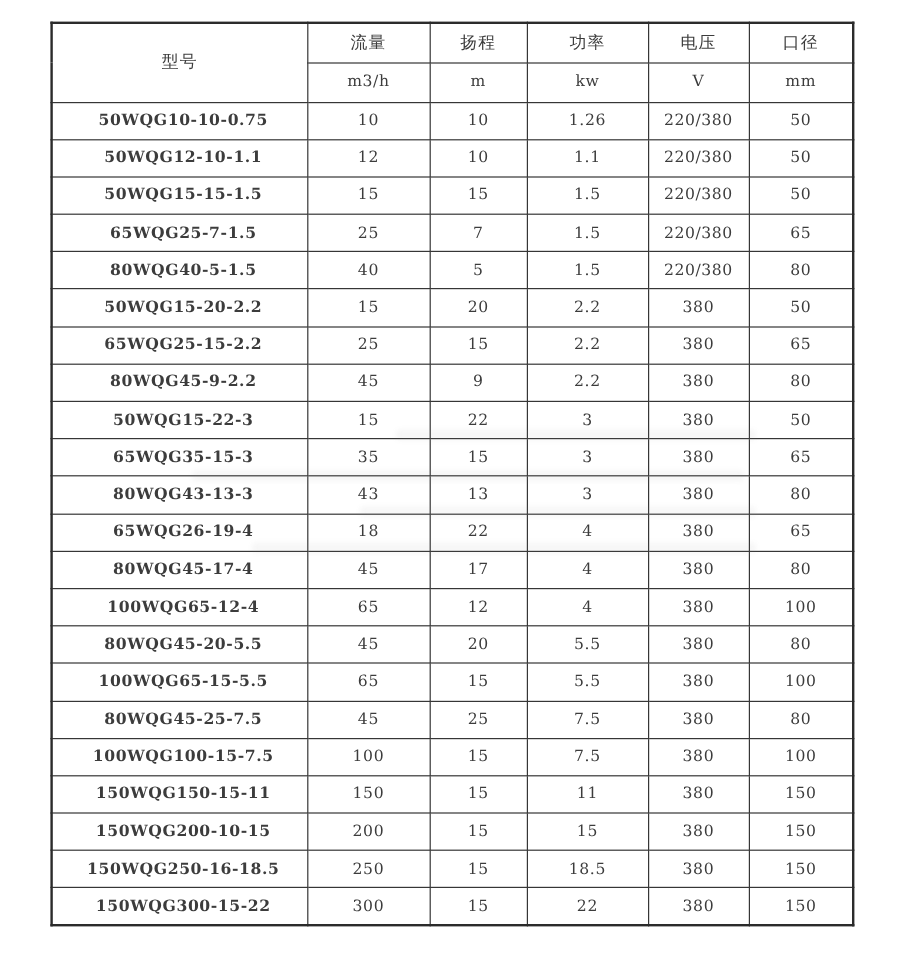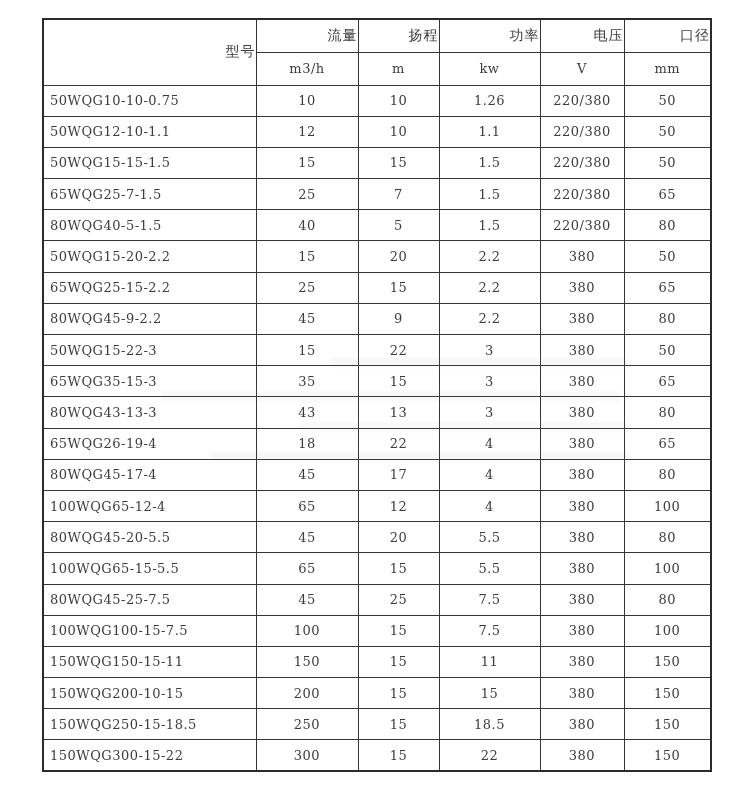--- a/index.html
+++ b/index.html
@@ -32,24 +32,25 @@
     font-size: 13px;
     text-align: center;
     vertical-align: middle;
     padding: 0;
     overflow: hidden;
     white-space: nowrap;
     letter-spacing: 0.5px;
   }
   table.spec-table thead tr { height: 33px; }
   table.spec-table tbody tr { height: 31.2px; }
-  table.spec-table th.cjk { font-size: 14px; letter-spacing: 1px; text-align: right; }
+  table.spec-table th.cjk { font-size: 14px; letter-spacing: 1px; }
   table.spec-table td.model-cell {
-    text-align: left;
+    text-align: center;
     padding-left: 6px;
+    font-weight: bold;
   }
   
   .smudge {
     position: absolute;
     background: #8a8a8a;
     opacity: 0.07;
     filter: blur(2px);
     border-radius: 3px;
     pointer-events: none;
   }
@@ -244,21 +245,21 @@
     </tr>
         <tr>
       <td class="model-cell">150WQG200-10-15</td>
       <td>200</td>
       <td>15</td>
       <td>15</td>
       <td>380</td>
       <td>150</td>
     </tr>
         <tr>
-      <td class="model-cell">150WQG250-15-18.5</td>
+      <td class="model-cell">150WQG250-16-18.5</td>
       <td>250</td>
       <td>15</td>
       <td>18.5</td>
       <td>380</td>
       <td>150</td>
     </tr>
         <tr>
       <td class="model-cell">150WQG300-15-22</td>
       <td>300</td>
       <td>15</td>

